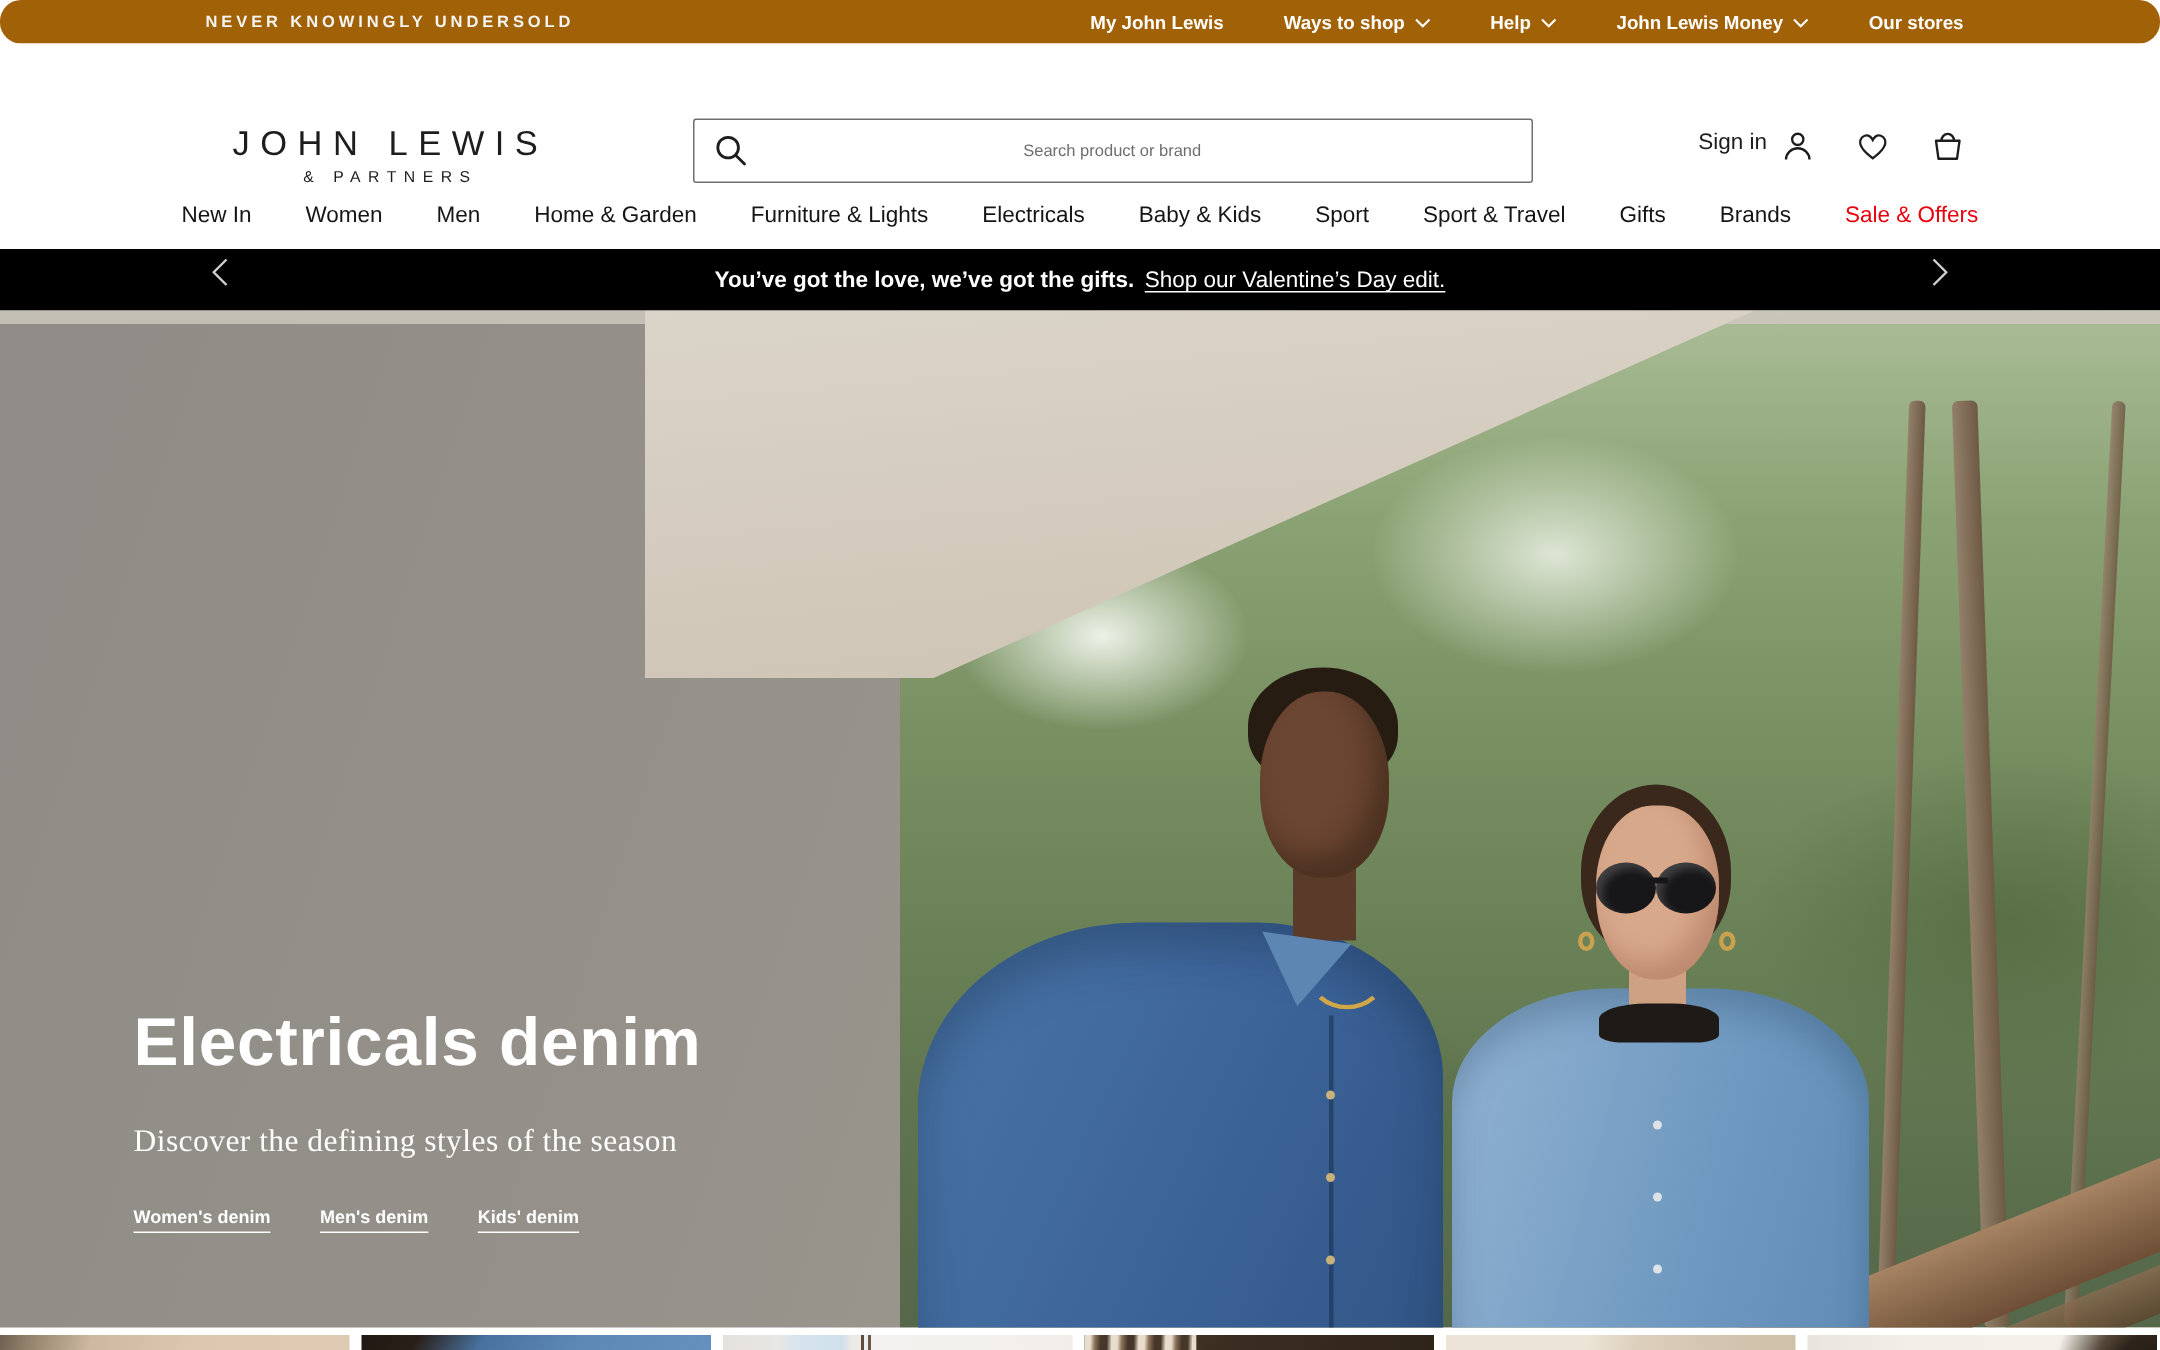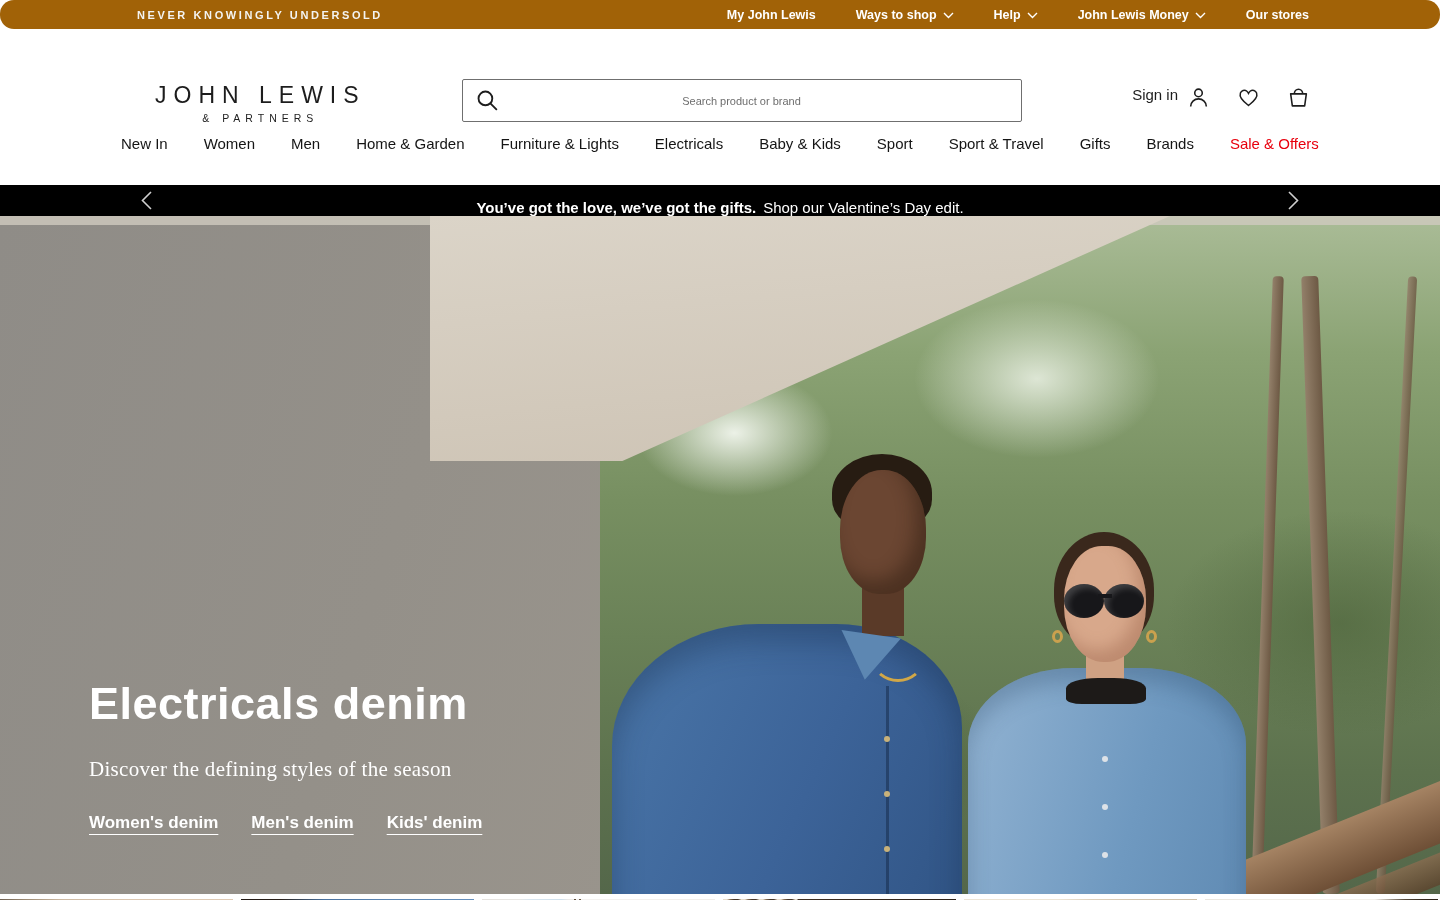--- a/index.html
+++ b/index.html
@@ -31,22 +31,22 @@
   .signin-label { font-size:15px; color:#1d1d1d; }
   .icon-btn { display:flex; align-items:center; cursor:pointer; color:#1d1d1d; }
 
   
   .nav { height:46px; display:flex; align-items:center; justify-content:space-between;
     padding:0 121px; }
   .nav-item { font-size:15px; color:#151515; cursor:pointer; white-space:nowrap; text-decoration:none; }
   .nav-item.sale { color:#e8000d; }
 
   
-  .promo { position:relative; height:31px; background:#000; color:#fff; display:flex;
-    align-items:flex-end; justify-content:center;margin-top:19px; }
+  .promo { position:relative; height:41px; background:#000; color:#fff; display:flex;
+    align-items:center; justify-content:center; }
   .promo-msg { font-size:15px; font-weight:700; }
   .promo-link { font-size:15px; font-weight:400; text-decoration:underline;
     text-underline-offset:3px; margin-left:7px; cursor:pointer; color:#fff; }
   .promo-chev { position:absolute; top:5px; cursor:pointer; color:#cfcfcf; display:flex; }
   .promo-chev.left { left:140px; } .promo-chev.right { right:140px; }
 
   
   .hero { position:relative; height:678px; overflow:hidden;
     background:linear-gradient(108deg,#8f8c87 0%,#949089 30%,#99948c 50%,#a49c91 62%,
       #b3a899 72%,#c4b8a7 84%,#d2c7b6 100%); }
@@ -108,21 +108,21 @@
     background:linear-gradient(105deg,#92b3d2 0%,#6f99c0 55%,#5d88b1 100%);
     border-radius:38% 38% 8px 8px / 22% 22% 8px 8px;
     box-shadow:inset 0 14px 22px rgba(40,70,100,.3); }
   .btn-b { width:6px; height:6px; border-radius:50%; background:#dde2e7; position:absolute; left:1102px; }
 
   .hero-copy { left:89px; top:462px; color:#fff; z-index:5; }
   .hero-title { font-size:45px; font-weight:700; letter-spacing:.5px; }
   .hero-sub { font-family:"Liberation Serif", serif; font-size:21px; font-weight:400;
     margin-top:27px; letter-spacing:.3px; }
   .hero-links { display:flex; gap:33px; margin-top:31px; }
-  .hero-link { font-size:17px; font-weight:700; color:#fff; text-decoration:underline;
+  .hero-link { font-size:12px; font-weight:700; color:#fff; text-decoration:underline;
     text-underline-offset:6px; text-decoration-thickness:1px; cursor:pointer; white-space:nowrap; }
 
   
   .thumb-row { display:flex; gap:8px; margin-top:5px; height:19px; }
   .thumb { flex:0 0 233px; height:100%; cursor:pointer; }
   .thumb.t1 { background:linear-gradient(105deg,#6e6051 0%,#998770 10%,#cdb9a2 26%,#dcc7b1 55%,#dfcab4 100%); }
   .thumb.t2 { background:linear-gradient(123deg,#201813 0%,#2a2019 16%,#48719f 34%,#5d87b4 60%,#6690bd 100%); }
   .thumb.t3 { background:linear-gradient(90deg,#e4e1dd 0%,#e9e7e4 16%,#d9e5ee 20%,#cfe0ec 34%,
       #ece9e6 37%,#ece9e6 39.5%,#5d4d3c 39.5%,#5d4d3c 40.4%,#f2f0ee 40.4%,#efedeb 41.6%,
       #6a5a48 41.6%,#6a5a48 42.4%,#f4f2f0 42.4%,#f1eeea 100%); }

